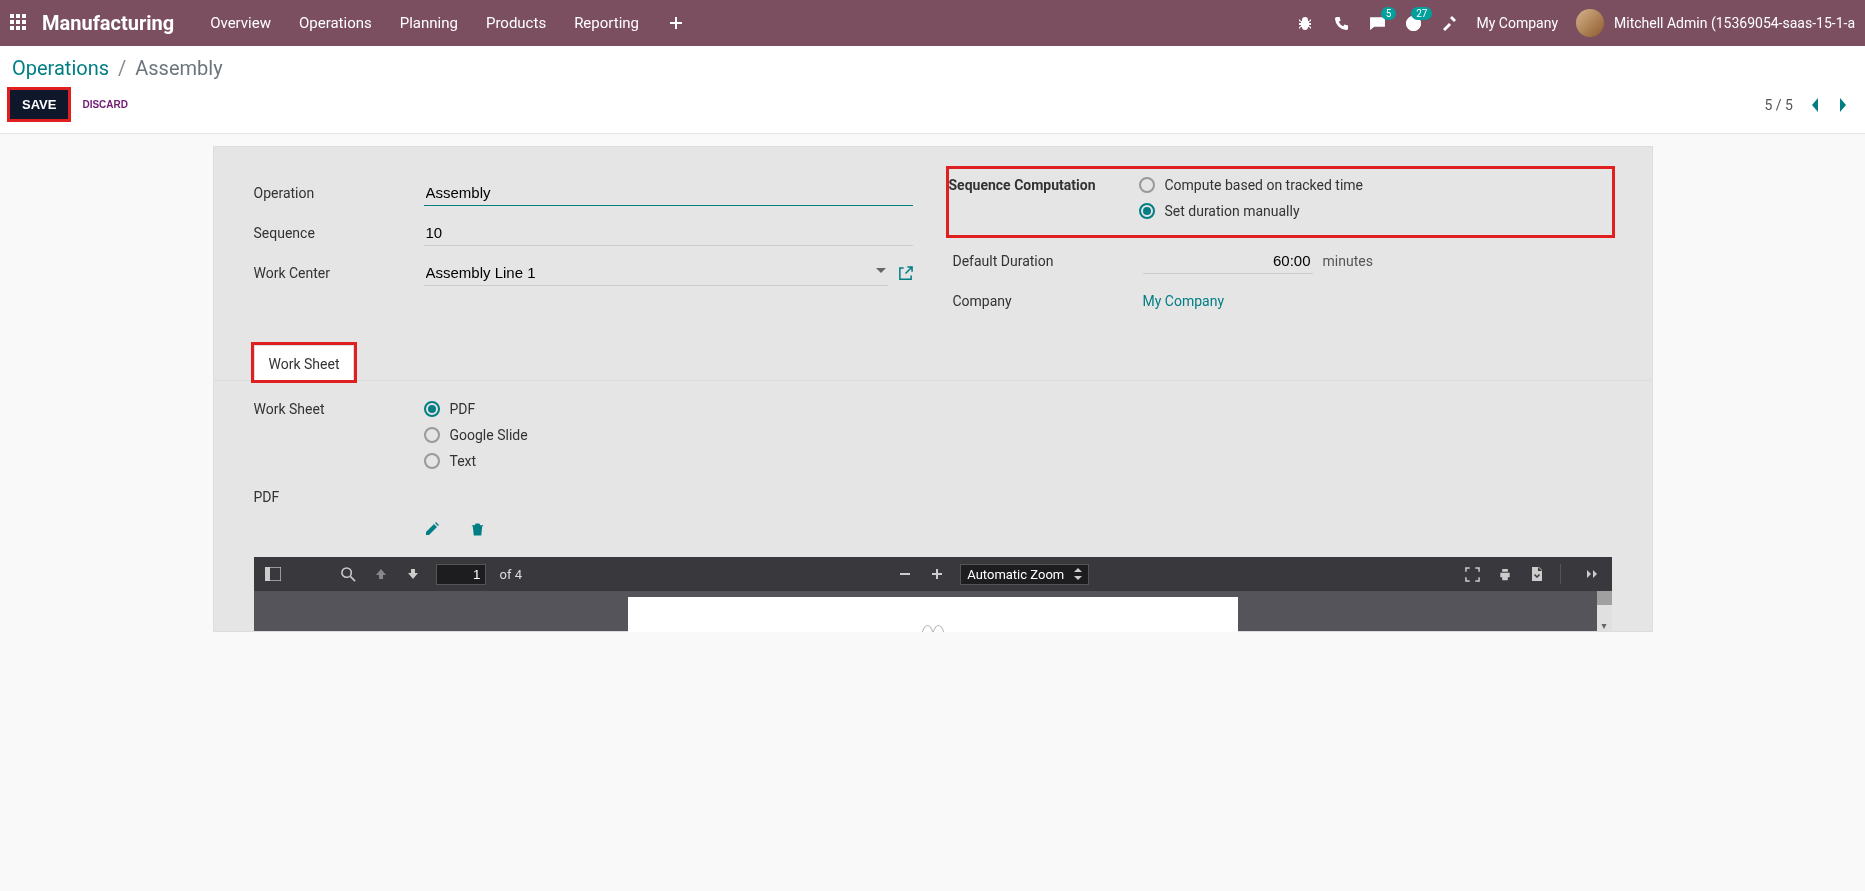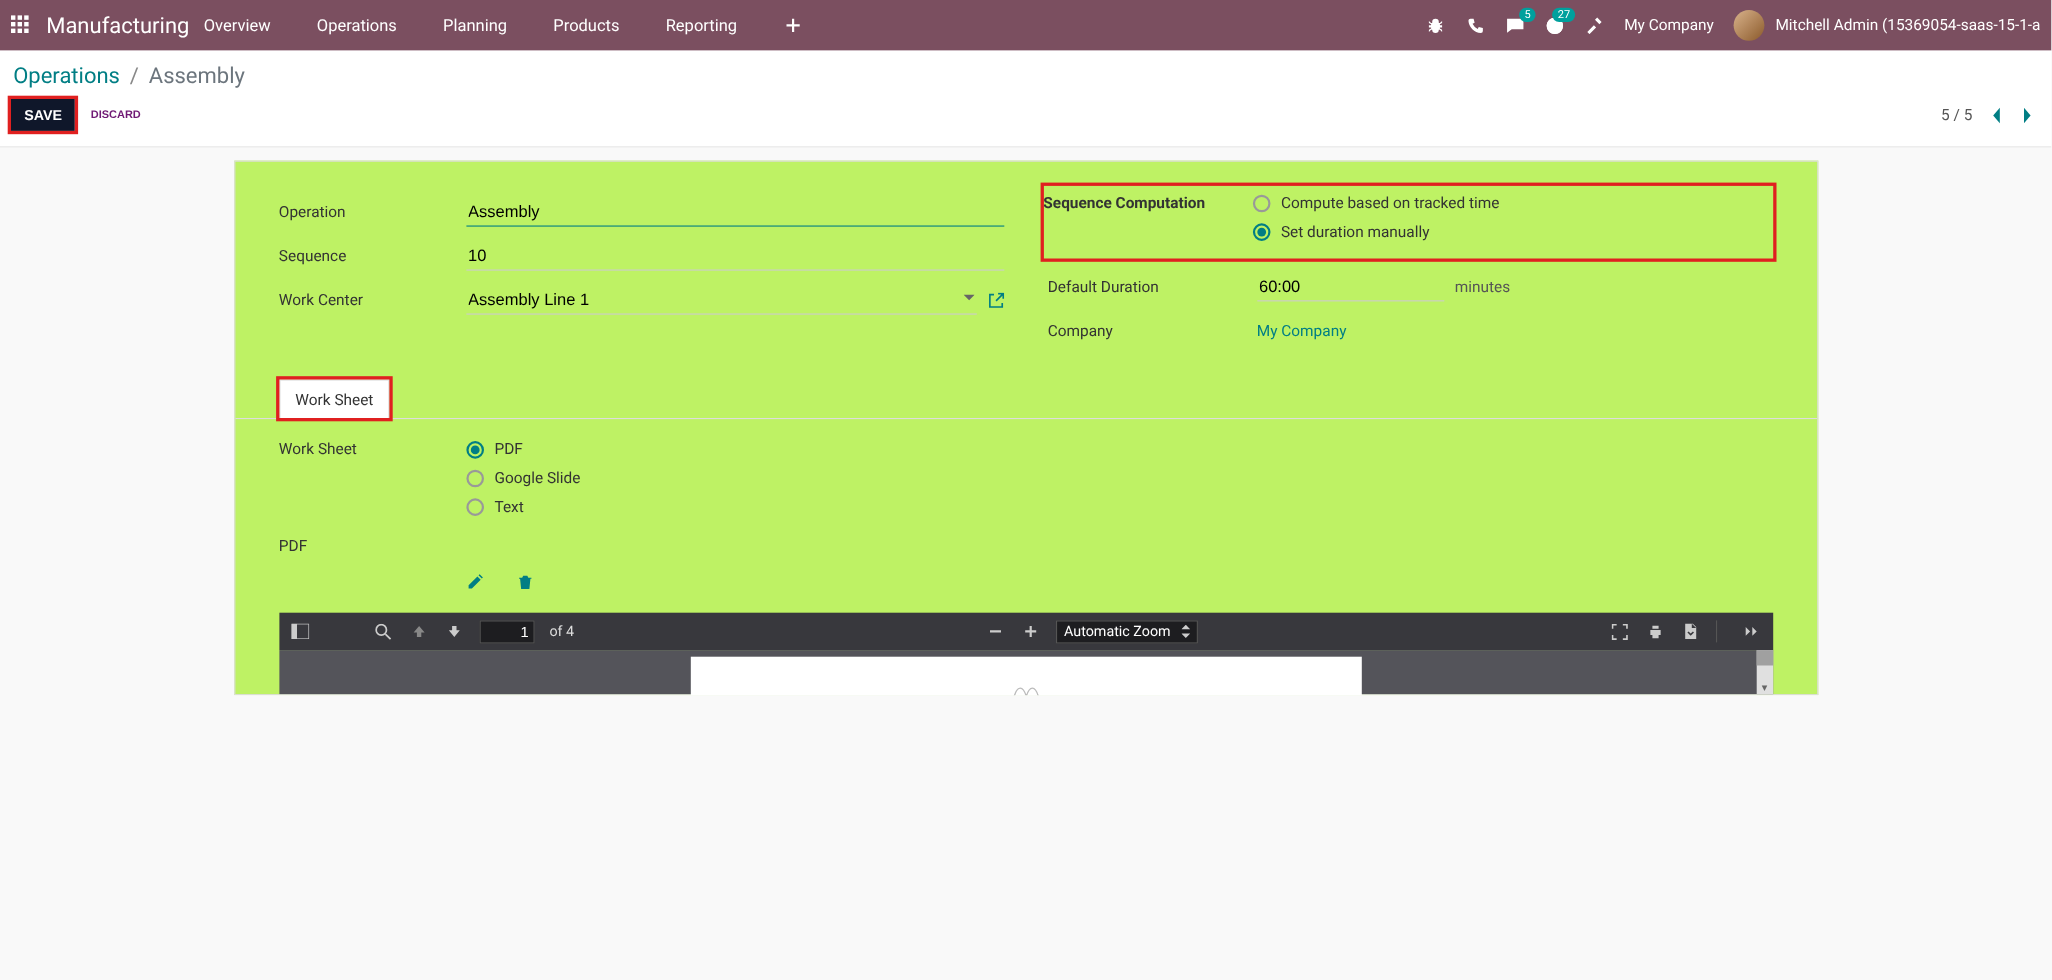--- a/index.html
+++ b/index.html
@@ -2,22 +2,22 @@
 <html><head>
   <meta charset="utf-8">
   <style>
     * { box-sizing: border-box; margin: 0; padding: 0; }
     body { font-family: -apple-system, BlinkMacSystemFont, "Segoe UI", Roboto, Helvetica, Arial, sans-serif; font-size: 14px; color: #333; background: #f9f9f9; }
 
     
     .topbar { background: #7B4F60; color: #fff; display: flex; align-items: center; height: 46px; padding: 0 10px; }
     .topbar .apps-icon { width: 18px; height: 18px; display: grid; grid-template-columns: repeat(3,4px); grid-template-rows: repeat(3,4px); gap: 2px; margin-right: 14px; cursor: pointer; }
     .topbar .apps-icon span { background: #fff; }
-    .topbar .brand { font-size: 20px; font-weight: 400; margin-right: 13px; }
-    .topbar .menu { display: flex; gap: 42px; flex: 1; }
+    .topbar .brand { font-size: 20px; font-weight: 700; margin-right: 36px; }
+    .topbar .menu { display: flex; gap: 28px; flex: 1; }
     .topbar .menu-item { color: #fff; font-size: 15px; cursor: pointer; }
     .topbar .right-icons { display: flex; align-items: center; gap: 18px; }
     .topbar .ico { width: 18px; height: 18px; display: inline-flex; align-items: center; justify-content: center; cursor: pointer; position: relative; fill: #fff; color: #fff; }
     .badge { position: absolute; top: -7px; right: -10px; background: #00a09d; color: #fff; font-size: 10px; border-radius: 8px; padding: 1px 5px; }
     .topbar .company { font-size: 14px; cursor: pointer; }
     .topbar .user { display: flex; align-items: center; gap: 10px; cursor: pointer; }
     .avatar { width: 28px; height: 28px; border-radius: 50%; background: linear-gradient(135deg,#d9b38c,#8b5a2b); display: inline-block; }
 
     
     .subheader { background: #fff; padding: 10px 16px 14px 10px; border-bottom: 1px solid #e5e5e5; }
@@ -28,41 +28,41 @@
     .action-row { display: flex; align-items: center; justify-content: space-between; }
     .action-left { display: flex; align-items: center; gap: 14px; }
     .btn-save { background: #0f172a; color: #fff; border: none; padding: 7px 12px; font-weight: 600; font-size: 13px; cursor: pointer; }
     .highlight-red { outline: 3px solid #e02020; outline-offset: 0; }
     .btn-discard { color: #701a75; font-weight: 600; font-size: 10px; background: none; border: none; cursor: pointer; }
     .pager { display: flex; align-items: center; gap: 16px; color: #555; font-size: 14px; }
     .pager .chev { color: #017e84; cursor: pointer; }
 
     
     .sheet-wrap { padding: 12px 0 0 0; display: flex; justify-content: center; }
-    .sheet { background: #bef264; border: 1px solid #ddd; width: 1440px; max-width: 100%; padding: 30px 40px 0 40px; }
+    .sheet { background: #e5e5e5; border: 1px solid #ddd; width: 1440px; max-width: 100%; padding: 30px 40px 0 40px; }
     .form-cols { display: flex; gap: 40px; }
     .col { flex: 1; }
     .field { display: flex; align-items: center; margin-bottom: 8px; min-height: 32px; }
     .field .lbl { width: 170px; color: #333; font-size: 14px; }
     .field .lbl.strong { font-weight: 700; }
     .field .ctrl { flex: 1; display: flex; align-items: center; }
     .inp { width: 100%; border: none; border-bottom: 1px solid #ccc; padding: 4px 2px; font-size: 15px; background: transparent; }
     .inp.active { border-bottom-color: #017e84; }
     .sel-wrap { position: relative; width: 100%; }
     .sel-caret { position: absolute; right: 2px; top: 6px; pointer-events: none; }
     .ext-link { margin-left: 10px; color: #017e84; cursor: pointer; }
     .radio-group { display: flex; flex-direction: column; gap: 10px; }
     .radio-row { display: flex; align-items: center; gap: 10px; cursor: pointer; }
     .radio { width: 16px; height: 16px; border: 2px solid #999; border-radius: 50%; display: inline-flex; align-items: center; justify-content: center; }
     .radio.checked { border-color: #017e84; }
     .radio.checked::after { content: ""; width: 8px; height: 8px; border-radius: 50%; background: #017e84; }
     .duration-box { outline: 3px solid #e02020; padding: 8px 10px 8px 0; margin: -8px 0 10px -4px; }
     .link-text { color: #017e84; cursor: pointer; }
     .unit-suffix { margin-left: 10px; color: #555; }
-    .dur-inp { width: 170px; text-align: left; }
+    .dur-inp { width: 170px; text-align: right; }
 
     
     .tabs { margin-top: 20px; border-bottom: 1px solid #ddd; margin-left: -40px; margin-right: -40px; padding-left: 40px; }
     .tab { display: inline-block; padding: 10px 14px 8px; border: 1px solid #ddd; border-bottom: 1px solid #fff; margin-bottom: -1px; background: #fff; cursor: pointer; }
     .tab-hl { outline: 3px solid #e02020; display: inline-block; }
 
     
     .tab-content { padding: 20px 0 0 0; }
     .ws-field { display: flex; margin-bottom: 16px; }
     .ws-field .lbl { width: 170px; }

